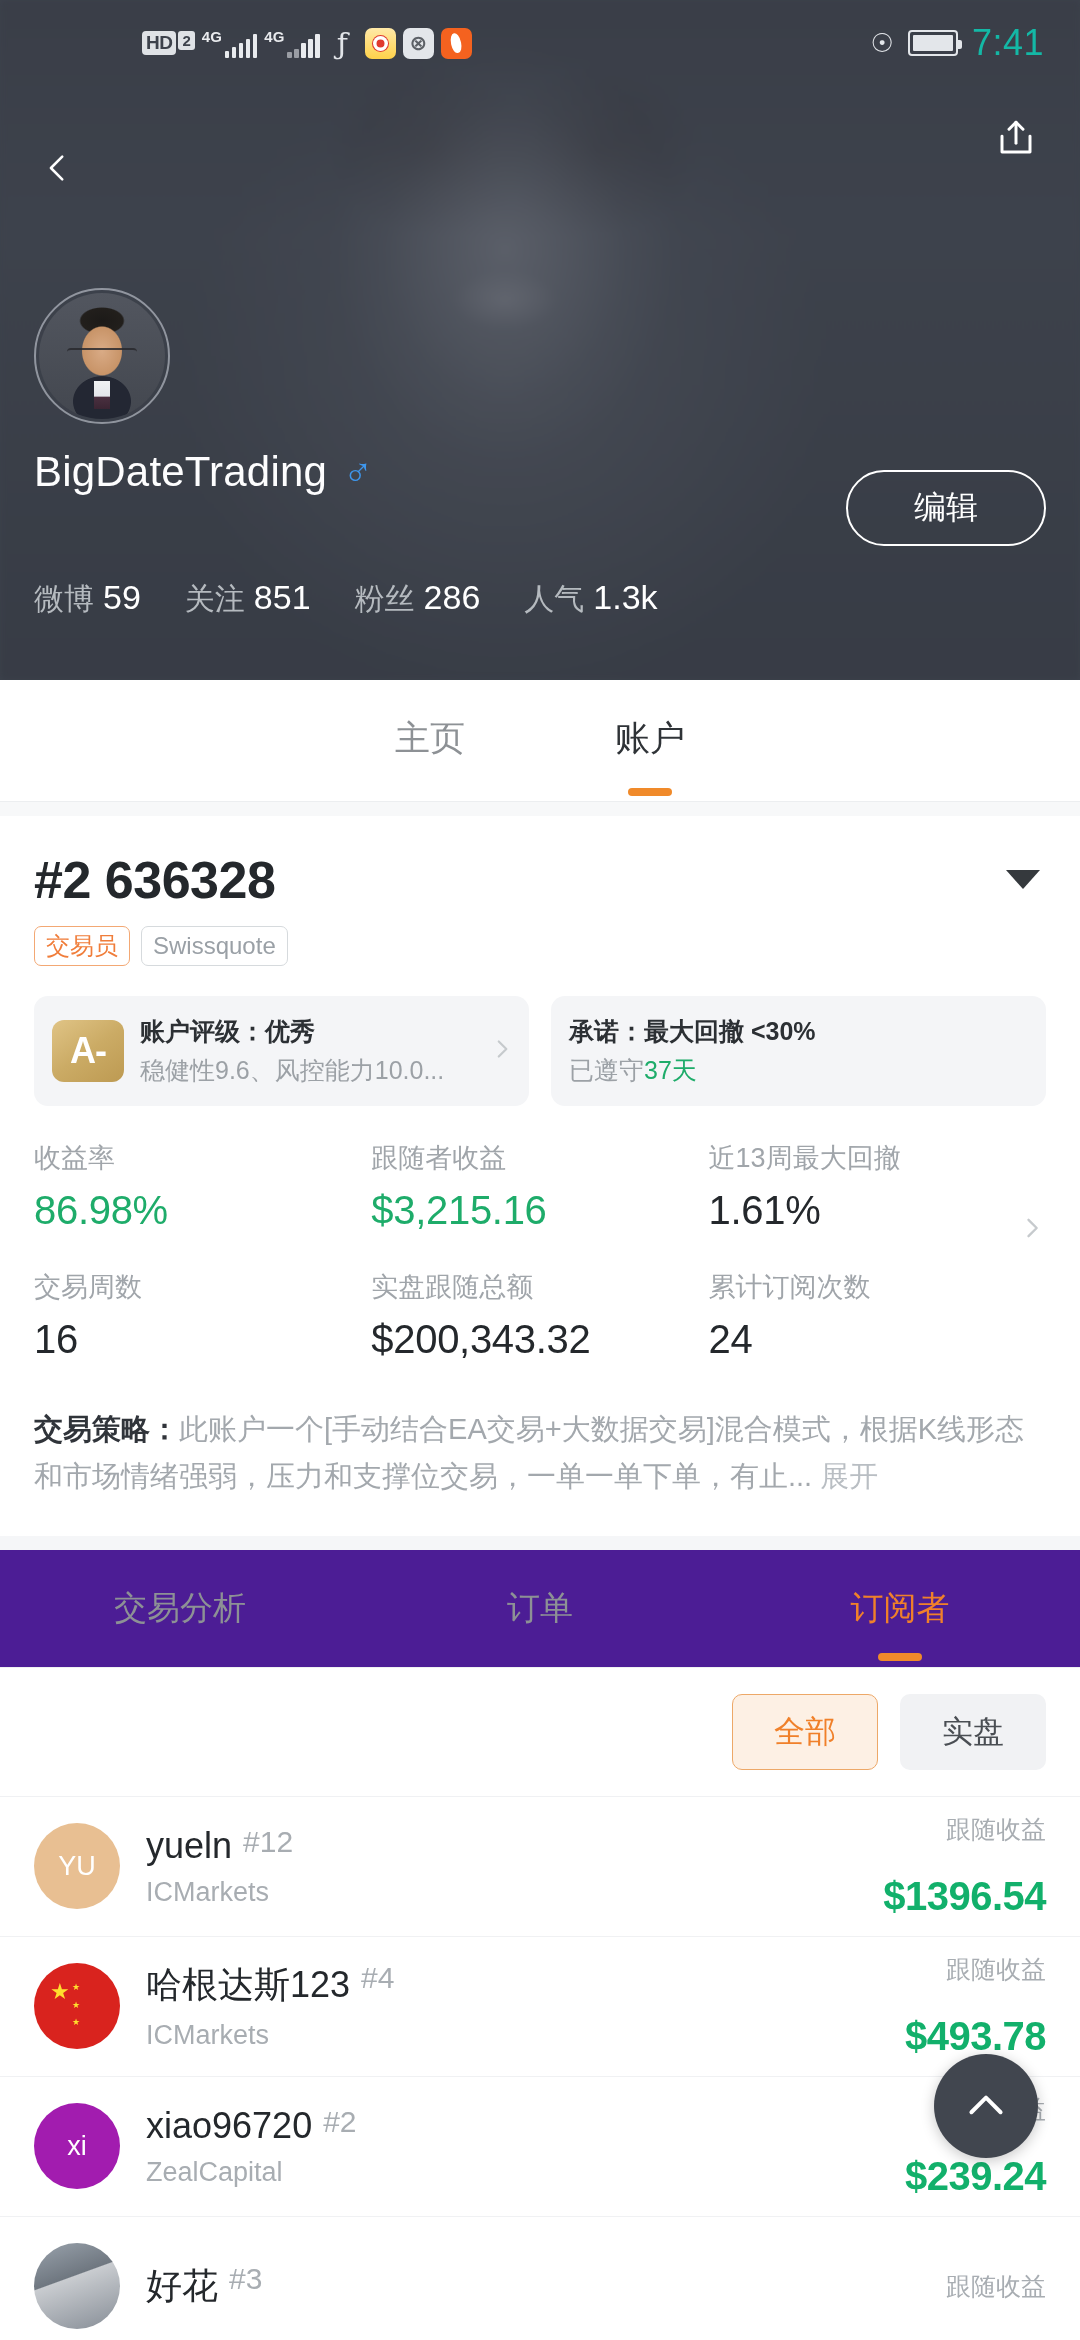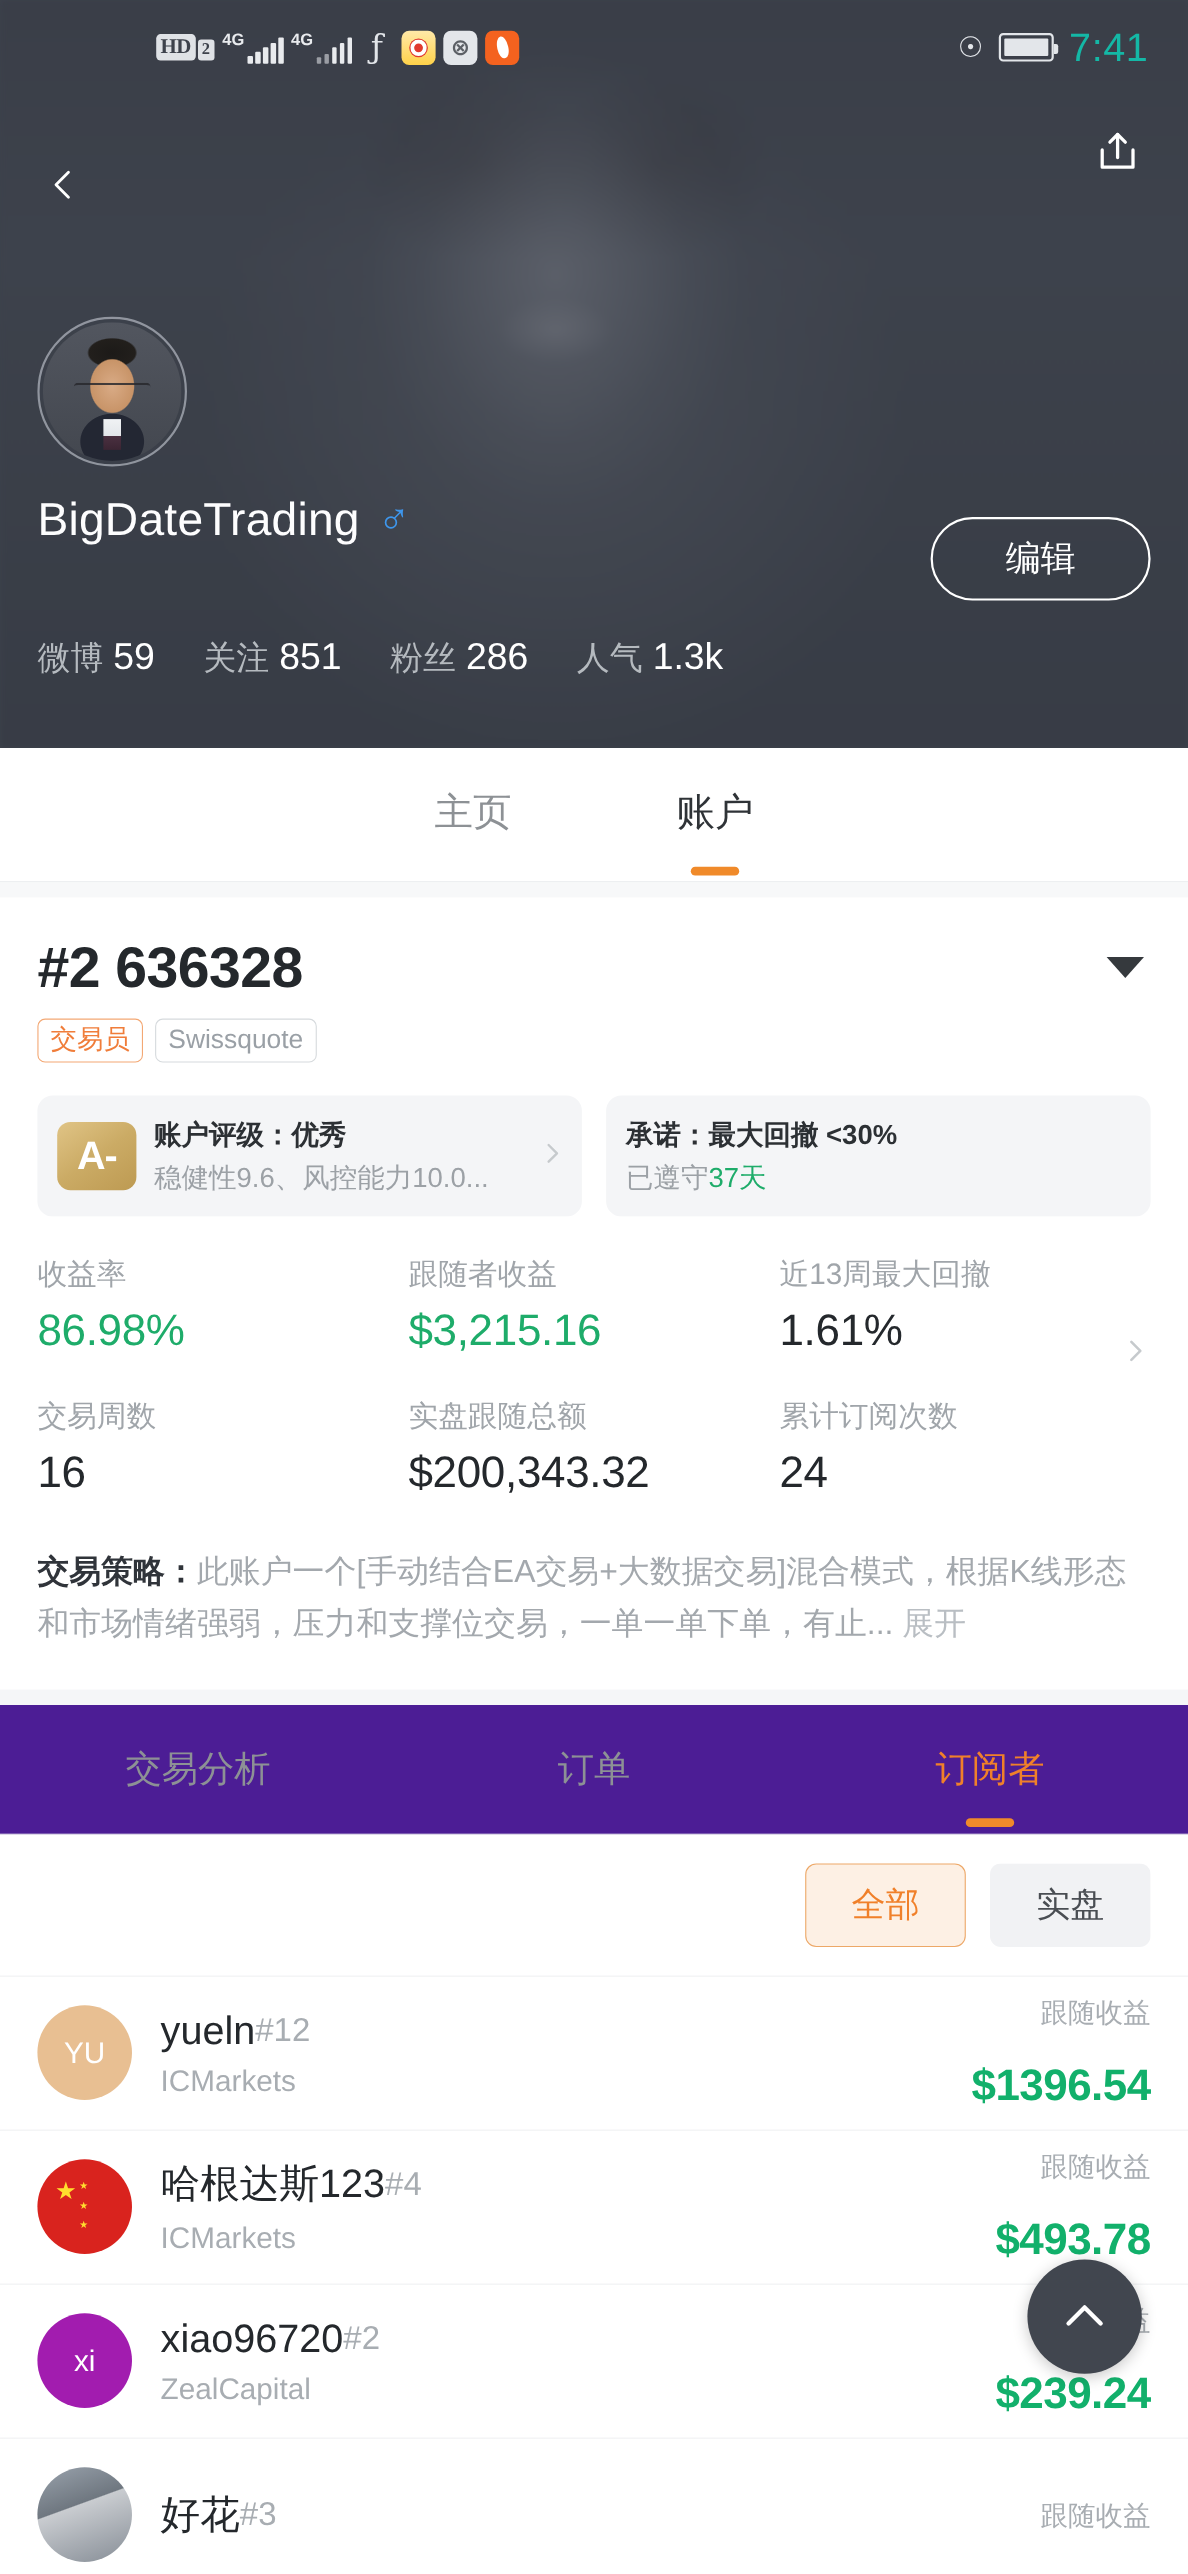--- a/index.html
+++ b/index.html
@@ -33,21 +33,21 @@
 
   
   .statusbar {
     position: absolute; top: 0; left: 0; width: 1080px; height: 86px;
     display: flex; align-items: center; z-index: 6;
     color: #e9ebee;
   }
   .sb-left { display: flex; align-items: center; gap: 7px; margin-left: 142px; }
   .sb-right { display: flex; align-items: center; gap: 14px; margin-left: auto; margin-right: 36px; }
   .hd-badge {
-    display:flex; align-items:flex-end; gap:2px;font-family:Liberation Serif, serif;
+    display:flex; align-items:flex-start; gap:2px;
   }
   .hd-box {
     background: #dfe2e6; color: #3d424c; font-size: 19px; font-weight: 700;
     border-radius: 4px; padding: 1px 4px; line-height: 1.15; letter-spacing: -0.5px;
   }
   .hd-sub {
     background: #dfe2e6; color: #3d424c; font-size: 15px; font-weight: 700;
     border-radius: 3px; padding: 2px 4px; line-height: 1;
   }
   .sig { display: flex; align-items: flex-end; gap: 3px; }
@@ -243,21 +243,21 @@
     content:"★"; position:absolute; left: 16px; top: 18px; font-size: 22px; color:#ffde2e; line-height:1;
   }
   .lav.flag::after {
     content:"★ ★ ★"; position:absolute; left: 38px; top: 16px; font-size: 9px; color:#ffde2e;
     line-height: 1.9; width: 20px; word-spacing: 6px;
   }
   .lav.photo {
     background: linear-gradient(160deg,#9aa3ad 0%, #6f7780 40%, #c9ccd0 41%, #868d96 100%);
   }
   .lmid { display: flex; flex-direction: column; gap: 10px; }
-  .lname-row { display: flex; align-items: center; }
+  .lname-row { display: flex; align-items: flex-start; gap: 11px; }
   .lname { font-size: 36px; color: #24282c; }
   .lrank { font-size: 30px; color: #a8adb2; }
   .lbroker { font-size: 27px; color: #a8adb2; }
   .lright { margin-left: auto; text-align: right; display:flex; flex-direction:column; gap: 12px; align-items:flex-end;}
   .lrlab { font-size: 25px; color: #a8adb2; }
   .lrval { font-size: 40px; font-weight: 700; color: #12b06b; letter-spacing: -0.5px; margin-top: 16px; }
 
   .fab {
     position: absolute; right: 42px; bottom: 182px; z-index: 20;
     width: 104px; height: 104px; border-radius: 50%;

